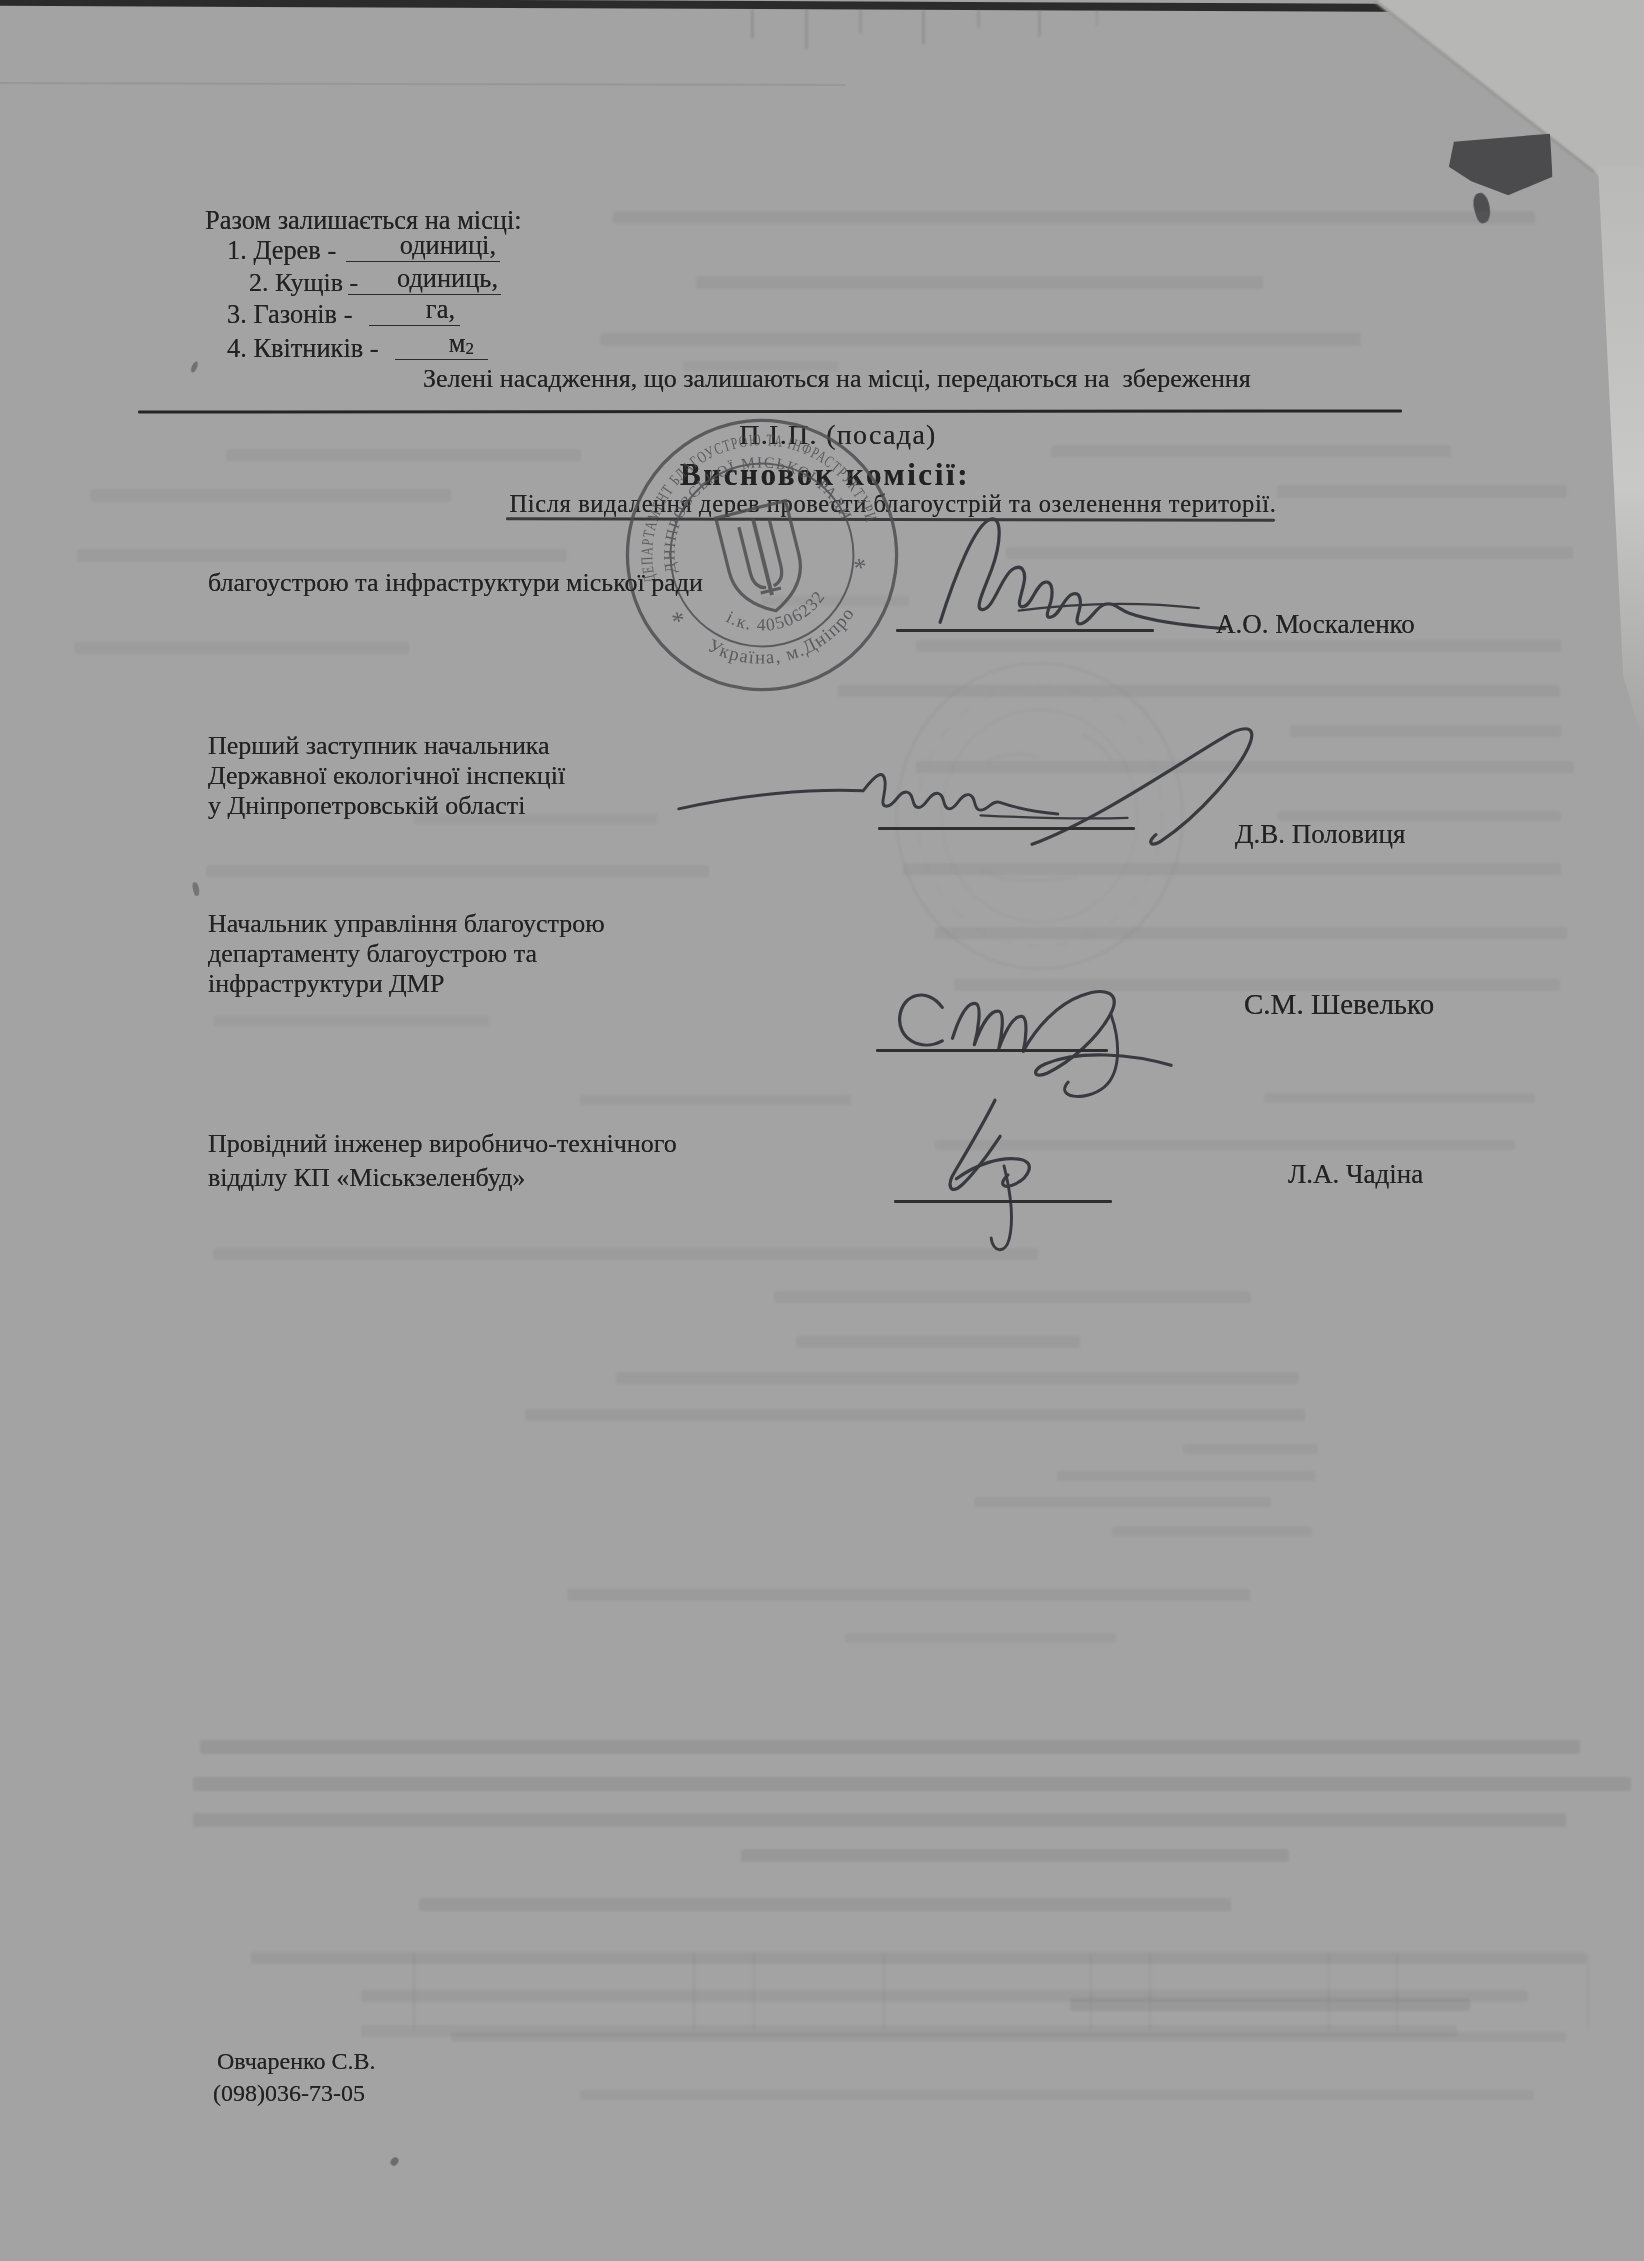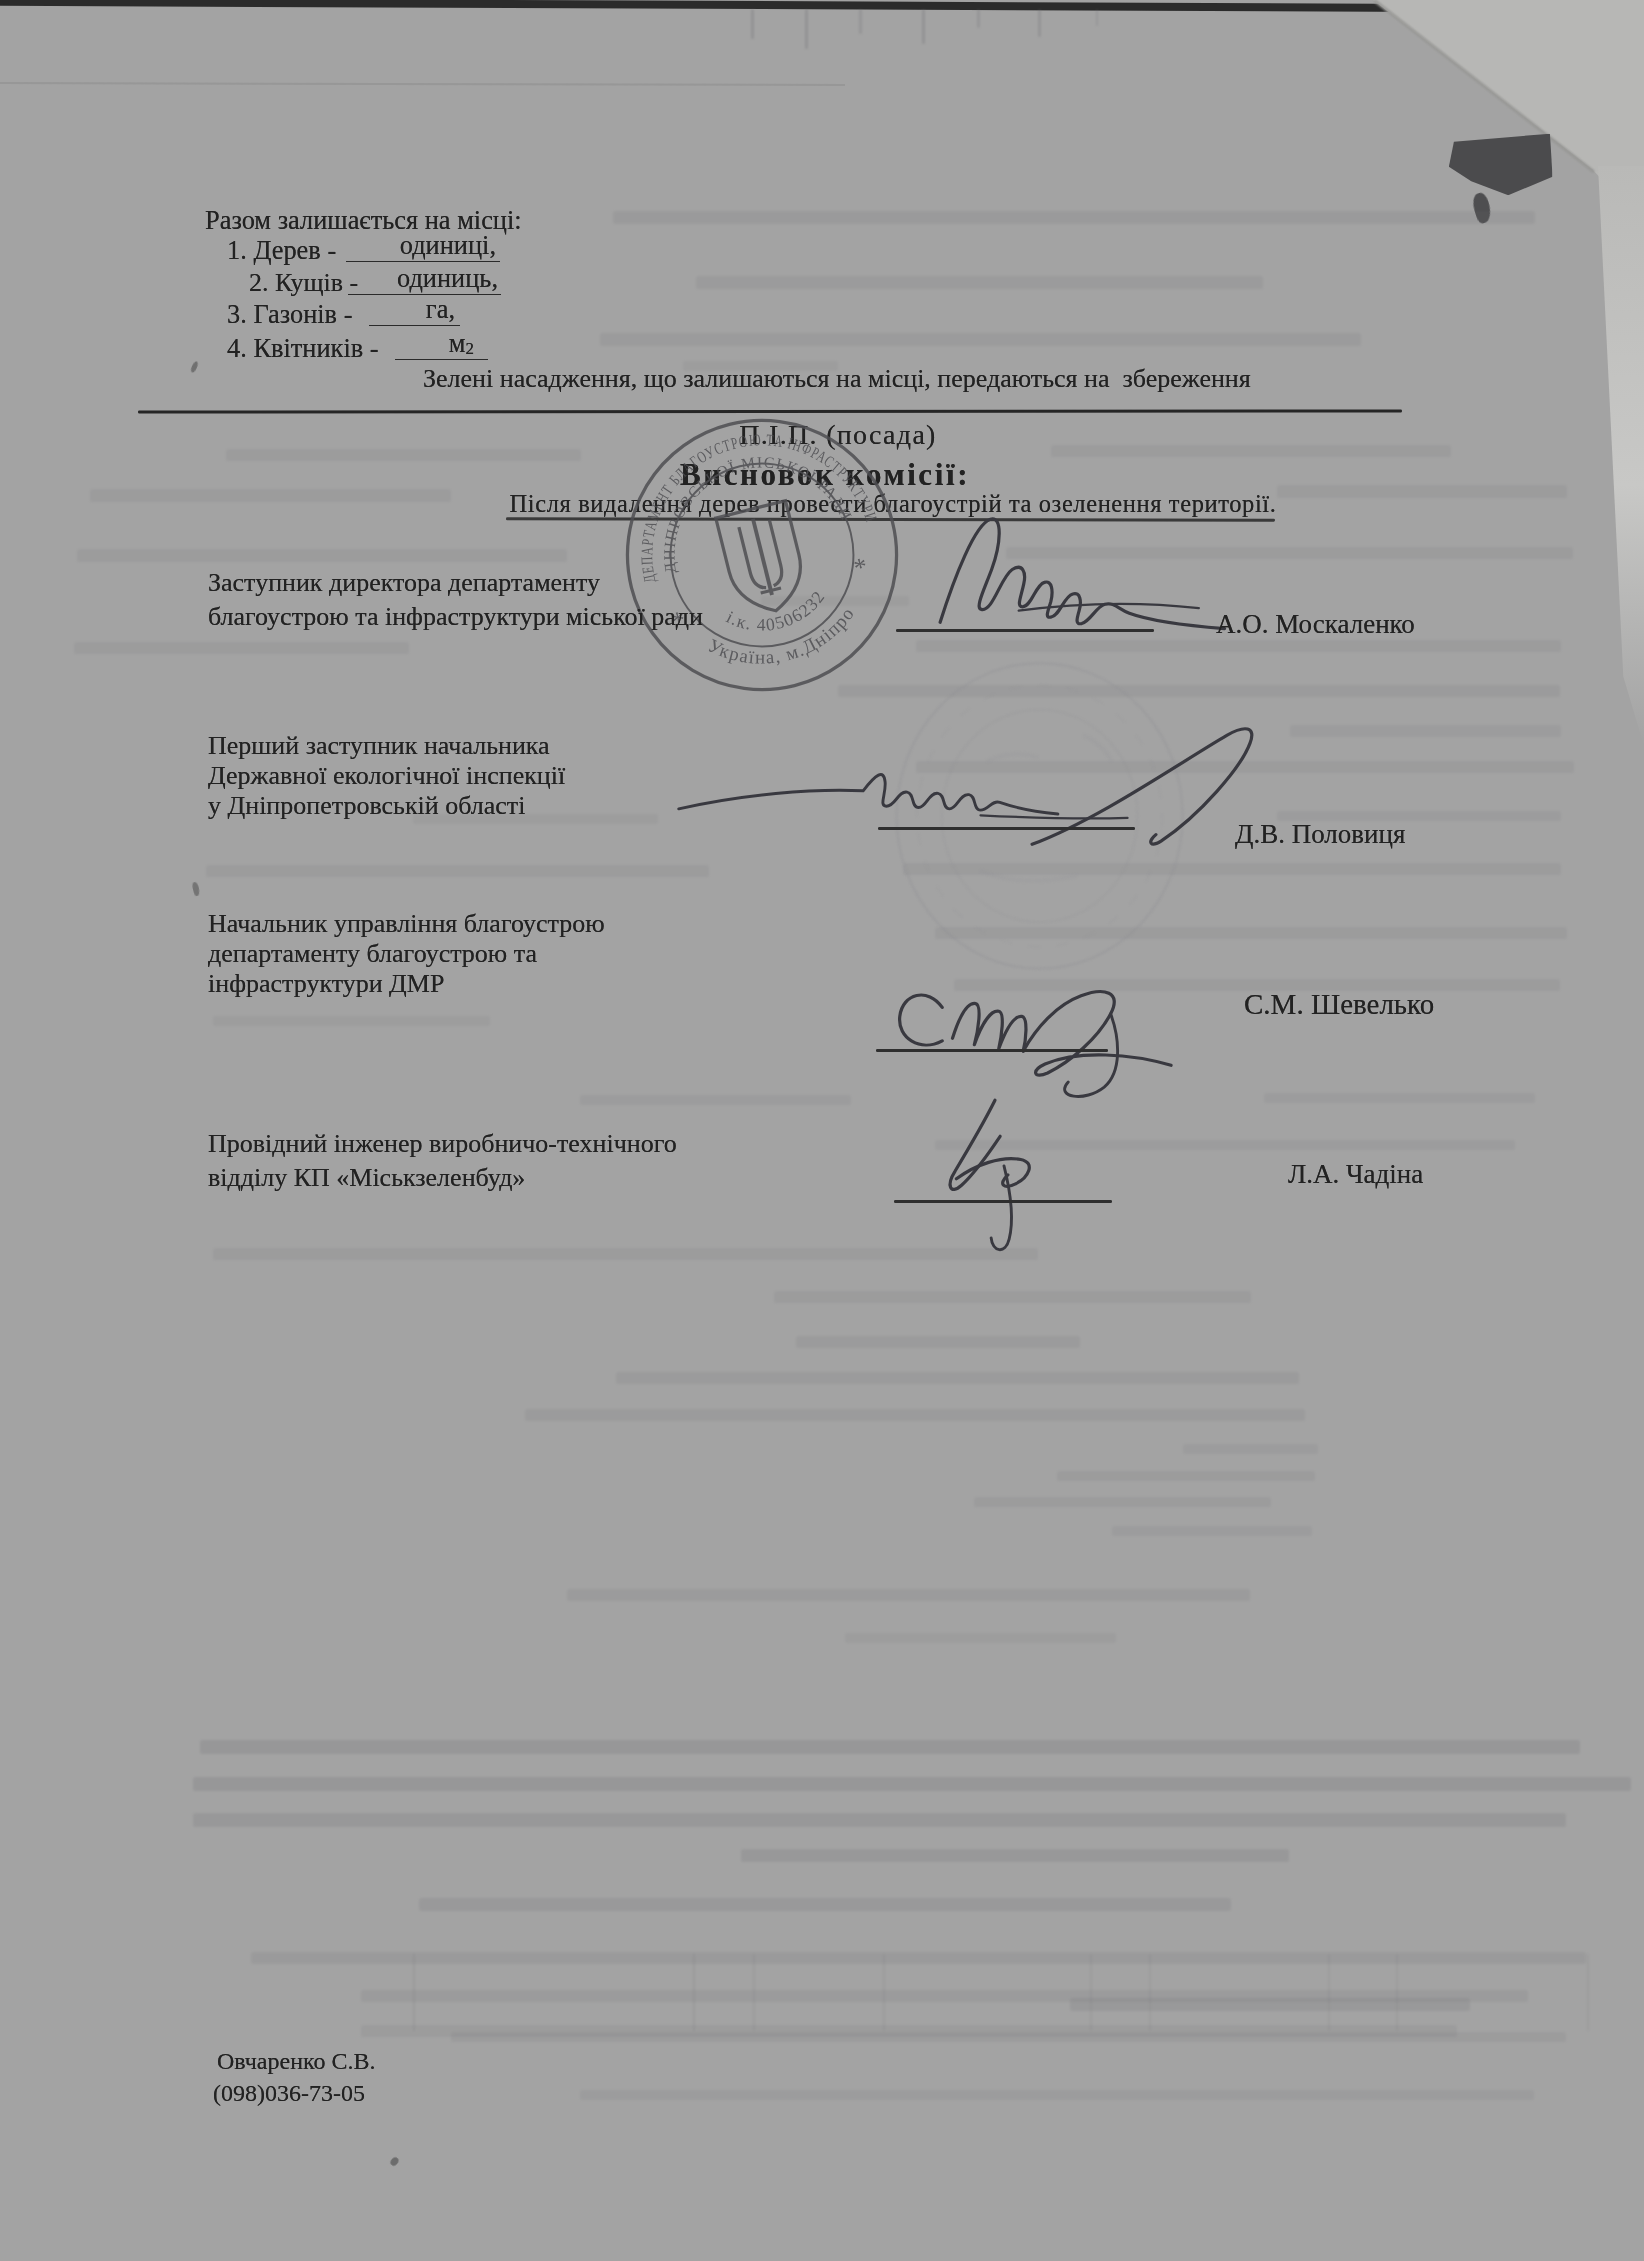--- a/index.html
+++ b/index.html
@@ -200,21 +200,20 @@
   <svg class="abs faintstamp" style="left:890px;top:658px;" width="303" height="319" viewBox="0 0 470 495">
     <g fill="none" stroke="#8f8f94">
       <ellipse cx="232" cy="245" rx="222" ry="237" stroke-width="2.5" opacity="0.38"></ellipse>
       <ellipse cx="232" cy="245" rx="190" ry="203" stroke-width="2" opacity="0.18" stroke-dasharray="18 26"></ellipse>
       <ellipse cx="232" cy="245" rx="152" ry="165" stroke-width="2" opacity="0.25"></ellipse>
       <path d="M 150,160 q 40,-18 80,-6 M 140,330 q 60,26 150,8 M 300,120 q 30,14 44,40" stroke-width="6" opacity="0.14"></path>
     </g>
   </svg>
 
   <div class="abs" style="left:208px;top:566px;">
-    <div class="t" style="font-size:26px;line-height:34px;">Заступник директора департаменту</div>
     <div class="t" style="font-size:26px;line-height:34px;">благоустрою та інфраструктури міської ради</div>
   </div>
   <svg class="abs sig" style="left:922px;top:500px;" width="322" height="148" viewBox="0 0 500 230">
     <path stroke-width="5" d="M28,190 C50,120 82,38 106,30 C126,24 122,70 108,108 C96,140 82,168 92,170 C110,174 122,120 140,108 C156,98 162,112 158,130 C154,150 146,166 156,166 C170,166 176,132 190,128 C202,124 204,142 200,158 C196,172 190,184 200,182 C214,180 220,150 234,146 C246,142 248,158 244,172 C240,186 238,194 248,192 C262,188 270,166 284,162 C298,158 306,170 322,176 C360,190 420,196 470,200"></path>
     <path stroke-width="3.5" d="M150,172 C240,160 340,158 430,168"></path>
   </svg>
   <div class="abs sigline" style="left:896px;top:629px;width:258px;"></div>
   <div class="abs t" style="left:1216px;top:609px;font-size:27px;">А.О. Москаленко</div>
 
   <div class="abs" style="left:208px;top:731px;">

